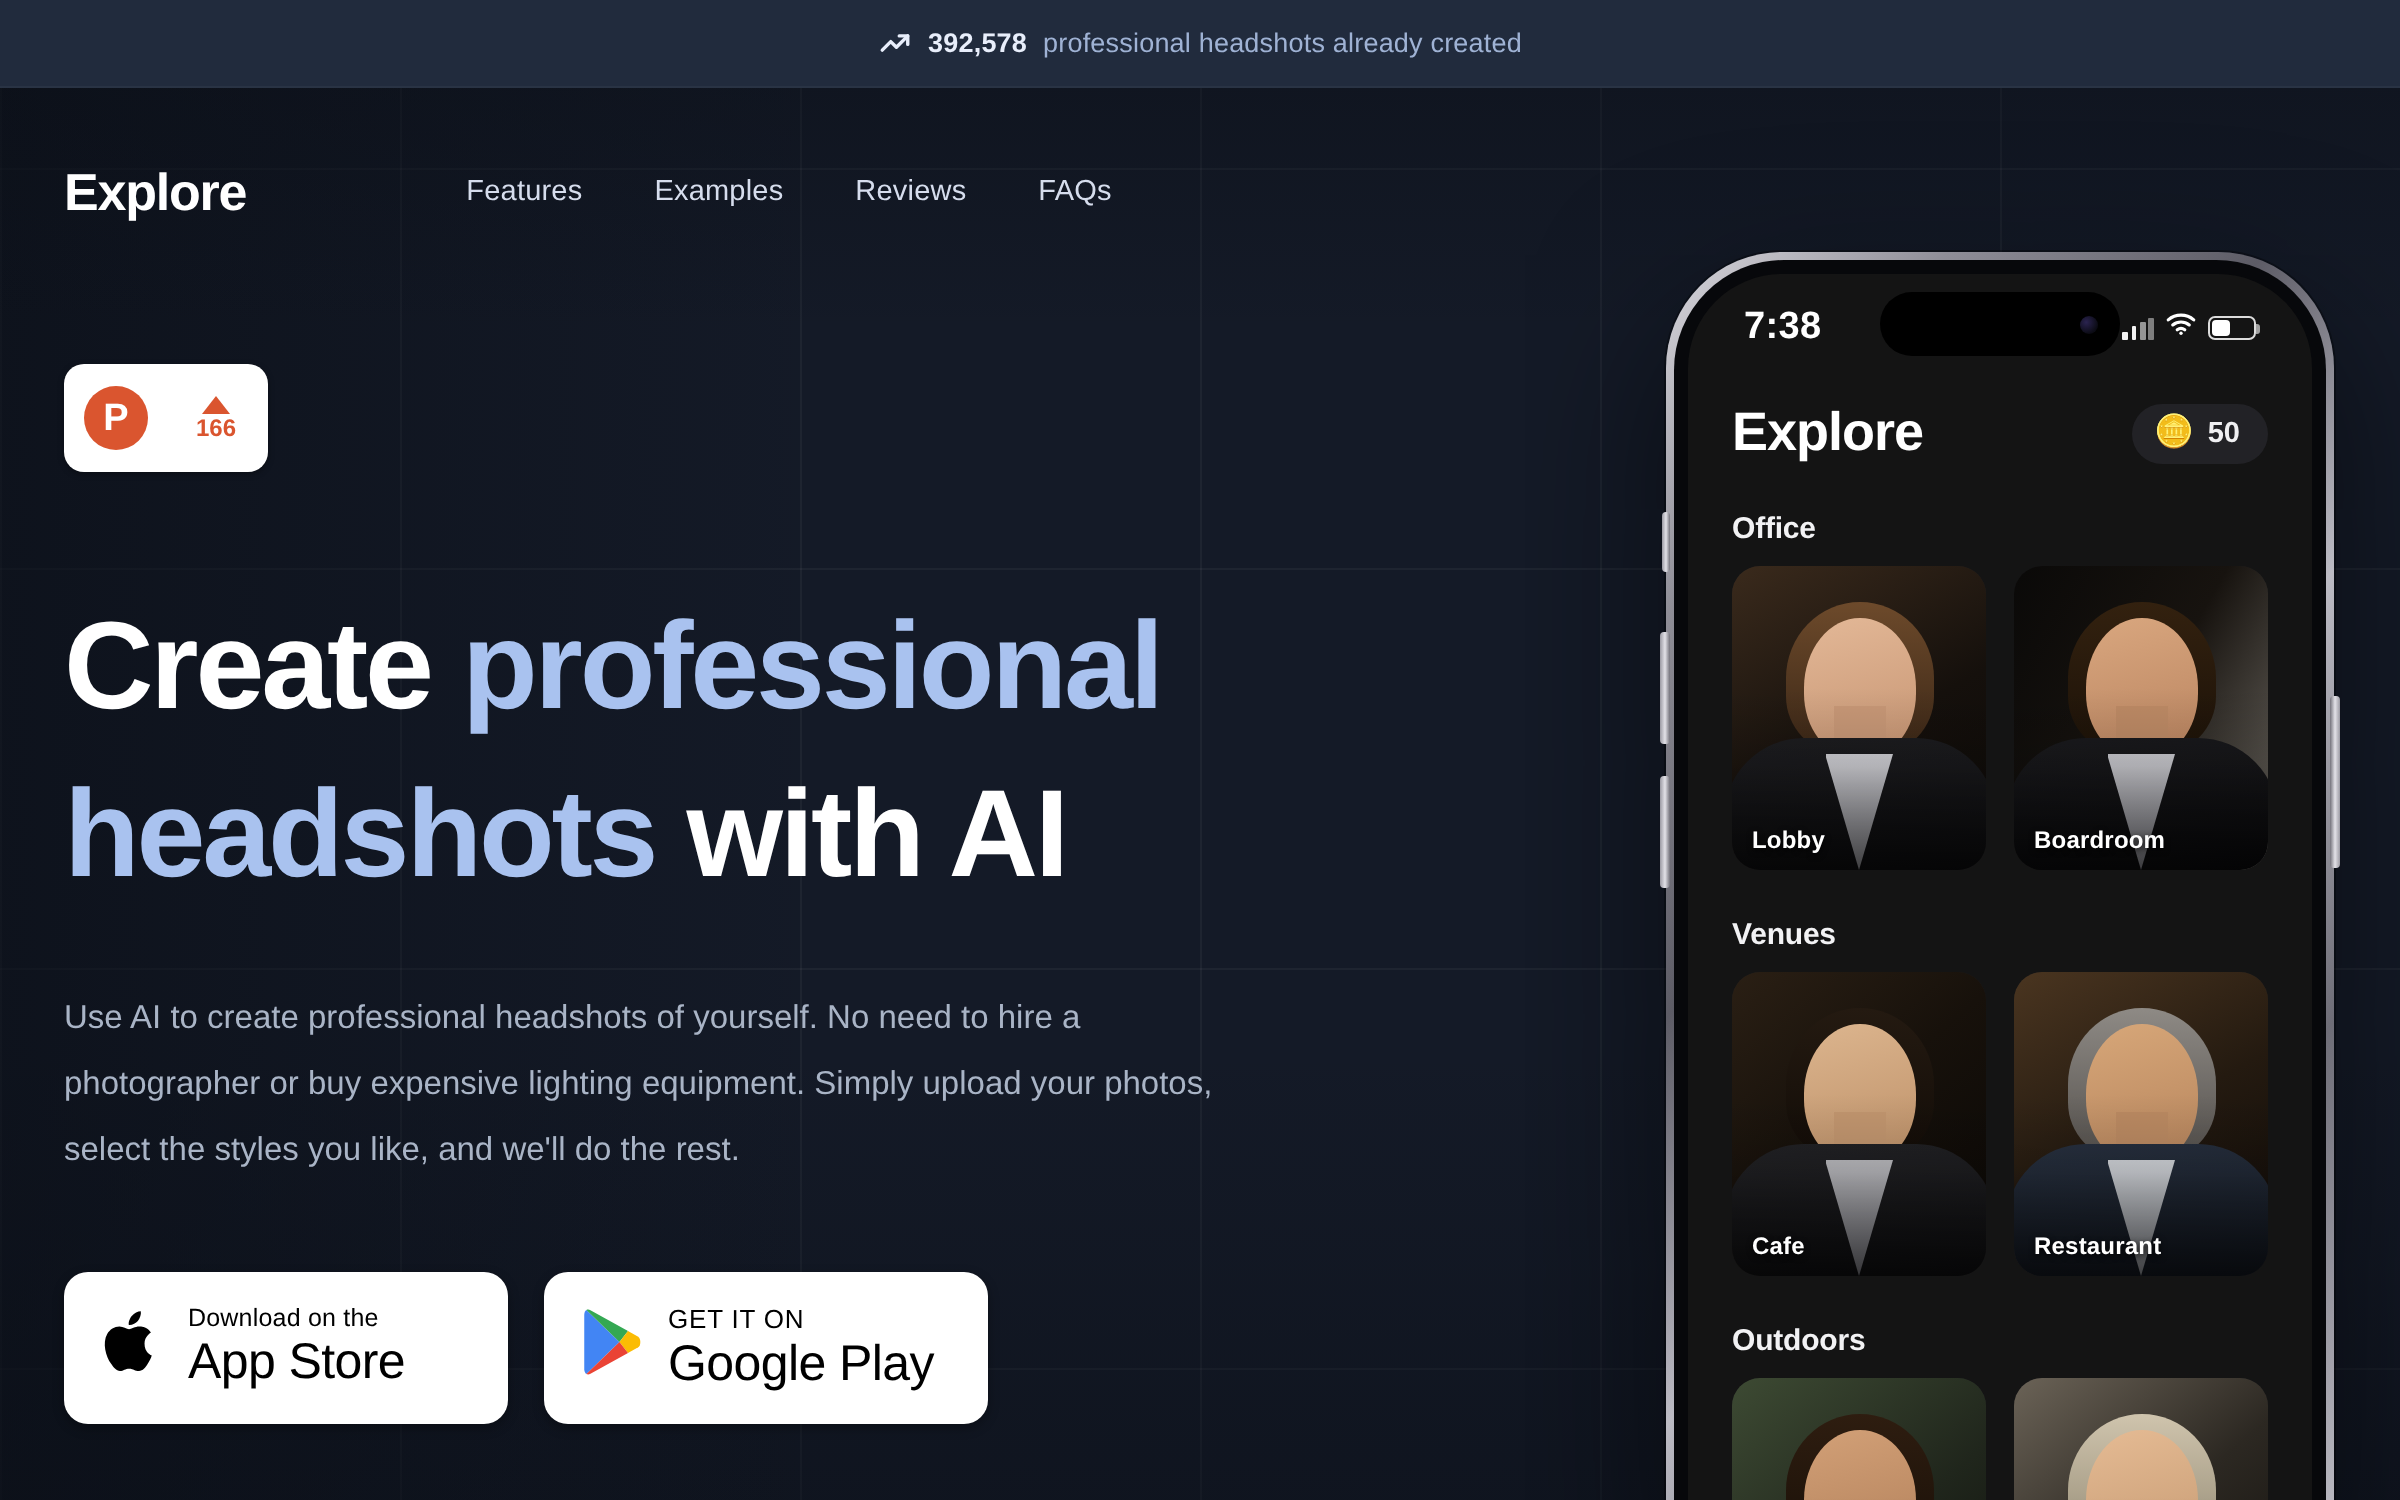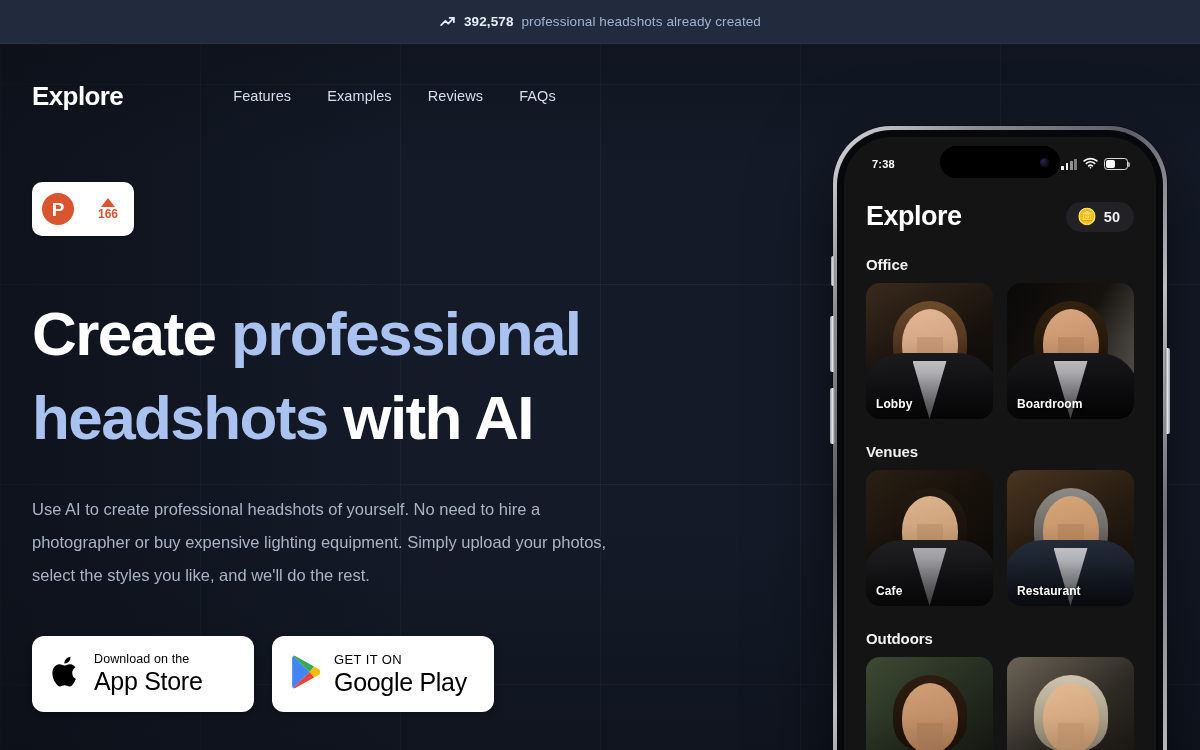--- a/index.html
+++ b/index.html
@@ -140,21 +140,21 @@
   #btn-volup   { left:-3px; top:190px; width:5px; height:56px; }
   #btn-voldown { left:-3px; top:262px; width:5px; height:56px; }
   #btn-power   { right:-3px; top:222px; width:5px; height:86px;
                  background:linear-gradient(to left,#9b9aa3,#e3e2e8,#73727b); border-radius:2px; }
 
   
   #status-bar {
     position:relative; height:54px; display:flex; align-items:center;
     padding:0 28px; color:#fff;
   }
-  #status-time { font-size:11px; font-weight:600; letter-spacing:.2px; }
+  #status-time { font-size:19px; font-weight:600; letter-spacing:.2px; }
   #dynamic-island {
     position:absolute; left:50%; top:9px; transform:translateX(-50%);
     width:120px; height:32px; border-radius:20px; background:#000;
     display:flex; align-items:center; justify-content:flex-end; padding-right:11px;
   }
   #island-cam { width:9px; height:9px; border-radius:50%;
     background:radial-gradient(circle at 35% 35%, #2a2350, #0b0b14 70%); }
   #status-icons { margin-left:auto; display:flex; align-items:center; gap:6px; }
   .sig-bars { display:flex; align-items:flex-end; gap:1.5px; height:11px; }
   .sig-bars i { width:2.8px; background:#fff; border-radius:.5px; display:block; }
@@ -178,21 +178,21 @@
   #coin-pill .coin { font-size:16px; line-height:1; }
   #coin-pill .coin-val { font-size:14.5px; font-weight:600; color:#f0f0f2; }
 
   .section-title {
     font-size:15px; font-weight:700; color:#f2f2f4;
     margin:24px 0 10px 0; letter-spacing:-.1px;
   }
   .card-grid { display:grid; grid-template-columns:1fr 1fr; gap:14px; }
   .photo-card {
     position:relative; border-radius:14px; overflow:hidden;
-    height:136px; background:#1c1c1e;
+    height:152px; background:#1c1c1e;
   }
   .photo-card .label {
     position:absolute; left:10px; bottom:8px;
     font-size:12px; font-weight:700; color:#fff; letter-spacing:.1px;
     text-shadow:0 1px 3px rgba(0,0,0,.9);
     z-index:3;
   }
   .photo-card .shade {
     position:absolute; inset:0; z-index:2;
     background:linear-gradient(to top, rgba(0,0,0,.62) 0%, rgba(0,0,0,.12) 34%, rgba(0,0,0,0) 60%);

